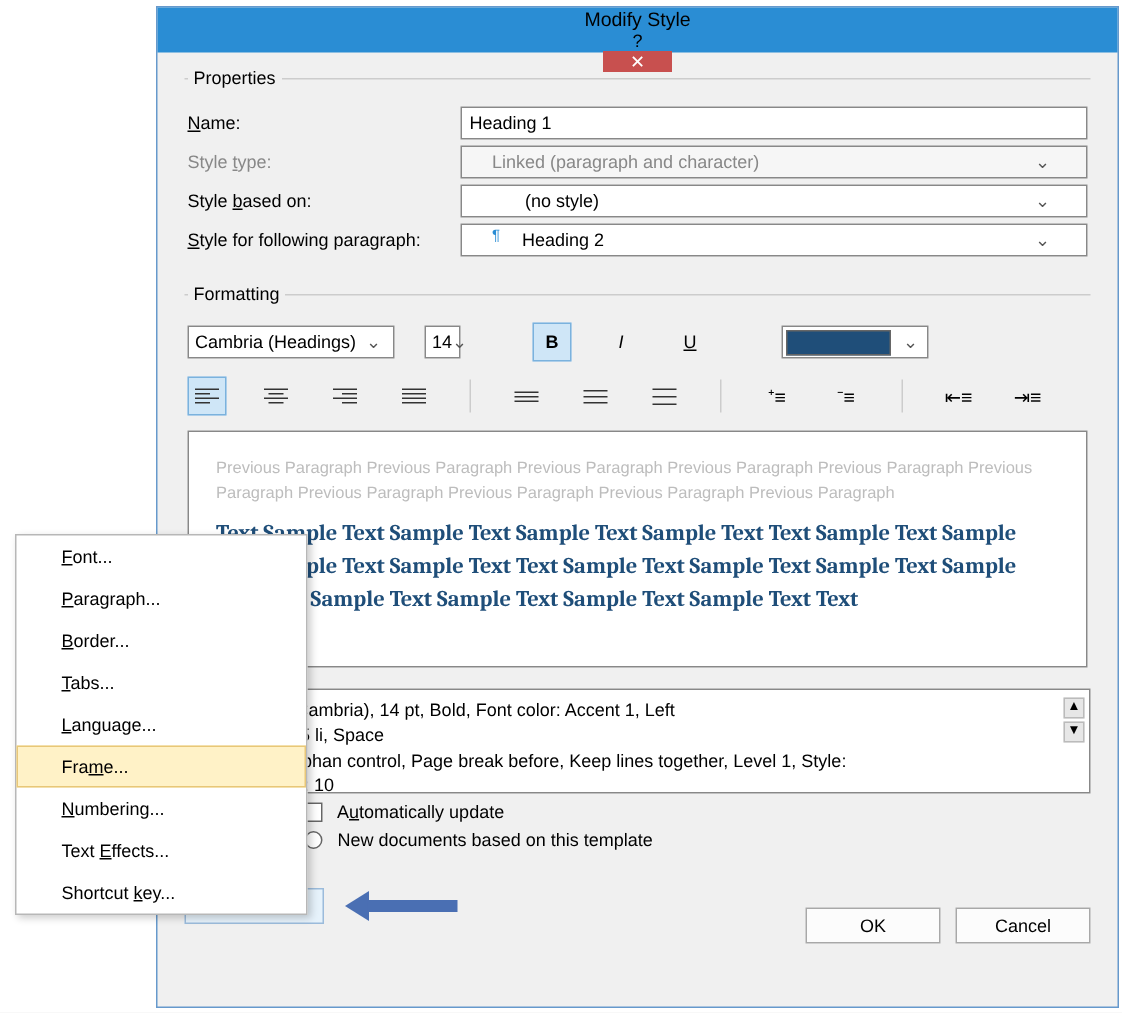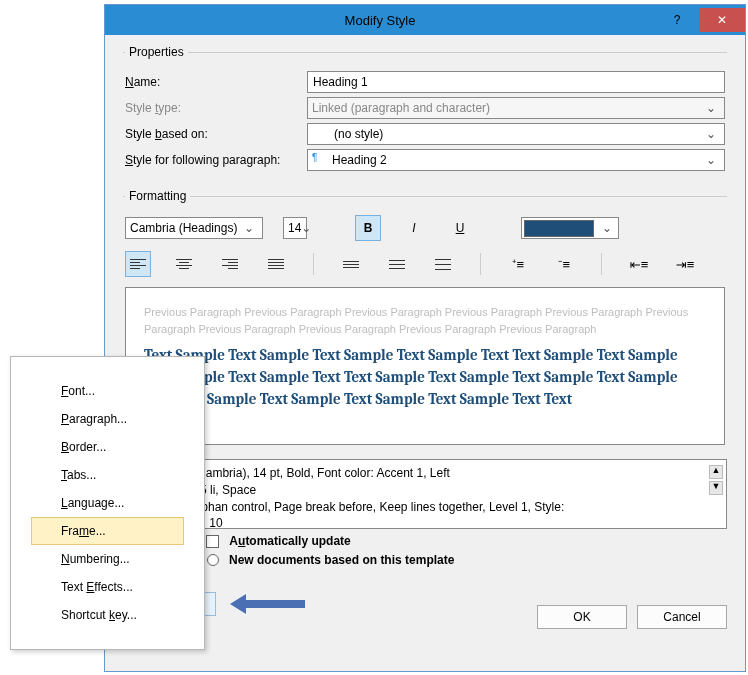--- a/index.html
+++ b/index.html
@@ -1,54 +1,54 @@
 <!DOCTYPE html>
 <html><head>
 <meta charset="utf-8">
 <style>
   * { box-sizing: border-box; font-family: "Segoe UI", Tahoma, sans-serif; font-size: 12px; }
   body { margin: 0; background: #fff; width: 748px; height: 675px; }
   .dialog { position: absolute; left: 104px; top: 4px; width: 642px; height: 668px; border: 1px solid #6699cc; background: #f0f0f0; }
-  .titlebar { height: 30px; background: #2a8dd4; display: flex; align-items: center; position: relative; }
+  .titlebar { height: 30px; background: #2a8dd4; display: flex; align-items: center; position: relative; flex-direction: column; }
   .title { flex: 1; text-align: center; color: #000; font-size: 13px; }
   .tb-btn { width: 44px; height: 24px; display: flex; align-items: center; justify-content: center; color: #000; }
   .tb-btn.close { background: #c8504f; color: #fff; width: 46px; height: 24px; }
   .content { padding: 10px 18px 14px 18px; }
   fieldset { border: 1px solid #ccc; border-bottom: none; border-left: none; border-right: none; padding: 8px 2px 4px 2px; margin: 0 0 10px 0; }
   legend { padding: 0 4px; }
   .row { display: flex; align-items: center; margin: 4px 0; gap: 10px; }
   .row label { width: 172px; white-space: nowrap; }
   .textin { flex: 1; height: 22px; border: 1px solid #888; padding: 2px 5px; background: #fff; }
-  .combo { flex: 1; height: 22px; border: 1px solid #888; background: #fff; display: flex; align-items: center; padding: 0 4px; justify-content: space-between; }
+  .combo { flex: 1; height: 22px; border: 1px solid #888; background: #fff; display: flex; align-items: center; padding: 0 20px; justify-content: space-between; }
   .combo.disabled { background: #f6f6f6; color: #888; }
   .chev { width: 18px; text-align: center; color: #555; }
   .tool-row { display: flex; align-items: center; gap: 20px; margin: 4px 0; }
   .tool-sel { height: 22px; border: 1px solid #888; background: #fff; display: flex; align-items: center; padding: 0 4px; }
   .btn { width: 26px; height: 26px; border: 1px solid transparent; display: flex; align-items: center; justify-content: center; }
   .btn.active { border: 1px solid #7bb2dd; background: #cfe6f7; }
   .sep { width: 8px; }
   .vsep { width: 1px; height: 22px; background: #ccc; margin: 0 4px; }
   .swatch { width: 70px; height: 17px; background: #1f4e79; border: 1px solid #666; }
   .preview { border: 1px solid #888; background: #fff; padding: 16px 18px 10px 18px; margin-top: 10px; height: 158px; overflow: hidden; }
   .prev-para { color: #bdbdbd; font-size: 11px; line-height: 1.5; }
   .sample { color: #1f4e79; font-family: Cambria, Georgia, serif; font-size: 15px; font-weight: bold; line-height: 1.45; margin-top: 8px; }
   .descbox { border: 1px solid #888; background: #fff; padding: 5px 8px; margin-top: 8px; height: 70px; position: relative; line-height: 1.4; }
   .scrollbit { position: absolute; right: 3px; top: 5px; display: flex; flex-direction: column; gap: 2px; }
   .sbtn { width: 14px; height: 14px; background: #e7e7e7; border: 1px solid #bbb; font-size: 9px; line-height: 1; text-align: center; }
-  .checks { margin-top: 0; font-weight: bold; }
+  .checks { margin-top: 0; }
   .chk-row { display: flex; align-items: center; gap: 10px; margin: 5px 0; }
   .chk { width: 13px; height: 13px; border: 1px solid #666; background: #fff; }
   .radio { width: 12px; height: 12px; border: 1px solid #666; border-radius: 50%; background: #fff; position: relative; }
   .footer { display: flex; align-items: center; margin-top: 12px; gap: 10px; }
   .fmt-btn { width: 93px; height: 24px; border: 1px solid #9bbbdb; background: #e6f2fb; display: flex; align-items: center; justify-content: center; gap: 4px; }
   .ok-btn, .cancel-btn { width: 90px; height: 24px; border: 1px solid #a8a8a8; background: #fcfcfc; display: flex; align-items: center; justify-content: center; margin-top: 26px; }
   .arrow { width: 80px; height: 20px; position: relative; margin-left: 4px; }
   .arrow-body { position: absolute; left: 15px; top: 6px; width: 60px; height: 8px; background: #4a6fb3; }
   .arrow-head { position: absolute; left: 0; top: 0; width: 0; height: 0; border-top: 10px solid transparent; border-bottom: 10px solid transparent; border-right: 16px solid #4a6fb3; }
-  .menu { position: absolute; left: 10px; top: 356px; width: 195px; background: #fff; border: 1px solid #b7b7b7; box-shadow: 2px 2px 5px rgba(0,0,0,0.2); padding: 20px; z-index: 10; }
+  .menu { position: absolute; left: 10px; top: 356px; width: 195px; background: #fff; border: 1px solid #b7b7b7; box-shadow: 2px 2px 5px rgba(0,0,0,0.2); padding: 0; z-index: 10; }
   .mitem { padding: 7px 12px 7px 30px; }
   .mitem.hl { background: #fff2c7; border: 1px solid #e8c778; padding: 6px 11px 6px 29px; }
   .under { text-decoration: underline; }
   .h2-ico { display: inline-block; width: 16px; height: 14px; margin-right: 4px; vertical-align: middle; position: relative; }
   .h2-ico:before { content: "¶"; color: #2a8dd4; font-size: 10px; position: absolute; left: 0; top: -1px; }
   .align-ico { display:flex; flex-direction:column; gap:2px; width:16px; }
   .align-ico span { display:block; height:1px; background:#333; }
 </style>
 </head>
 <body>

